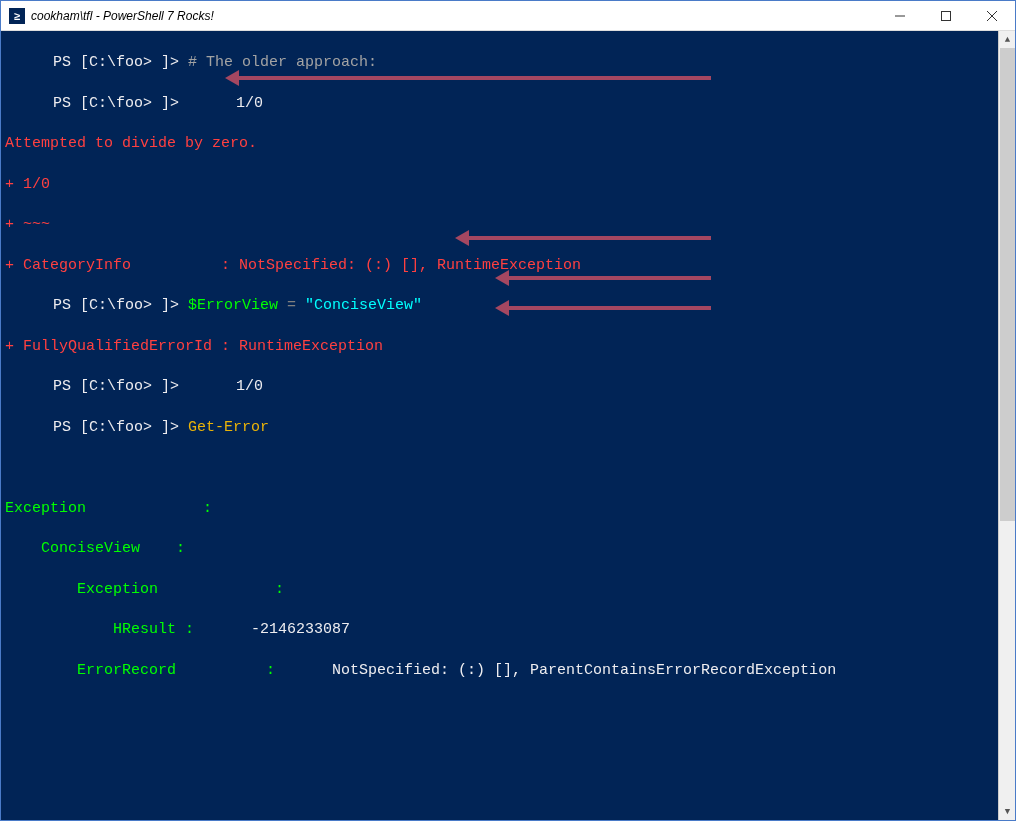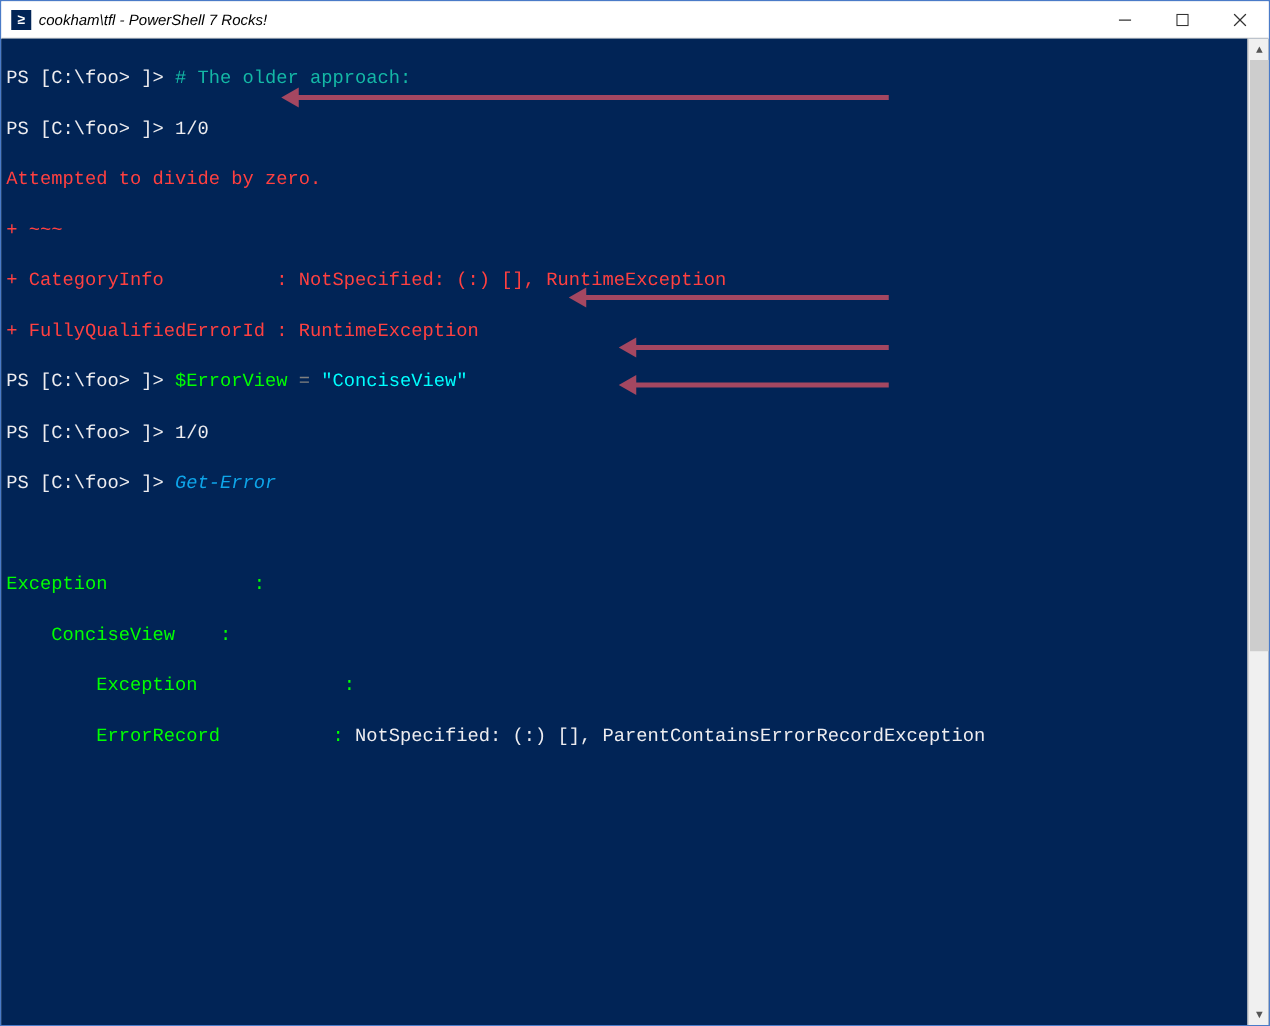--- a/index.html
+++ b/index.html
@@ -76,25 +76,25 @@
   .scrollbar-arrow {
     position: absolute;
     width: 17px; height: 17px;
     display: flex; align-items: center; justify-content: center;
     font-size: 9px; color: #555;
     cursor: pointer;
   }
   .scrollbar-arrow.up { top: 0; }
   .scrollbar-arrow.down { bottom: 0; }
   
-  .c-white  { color: #eeedf0; }
+  .c-white  { color: #eeedf0; margin-left: 48px; }
   .c-green  { color: #00ff00; }
-  .c-dgreen { color: #14b8a6; }
+  .c-dgreen { color: #a3a3a3; }
   .c-red    { color: #ff4040; }
-  .c-yellow { color: #0ea5e9; font-style: italic; }
+  .c-yellow { color: #eab308; }
   .c-gray   { color: #808080; }
   .c-cyan   { color: #00ffff; }
   
   .arrow-annot {
     position: absolute;
     height: 4px;
     background: #a44761;
   }
   .arrow-annot::before {
     content: '';
@@ -129,30 +129,32 @@
         </svg>
     </div>
   </div>
 </div>
 
 <div class="terminal-wrap">
 <div class="terminal">
 <span class="line"><span class="c-white">PS [C:\foo&gt; ]&gt; </span><span class="c-dgreen"># The older approach:</span></span>
 <span class="line"><span class="c-white">PS [C:\foo&gt; ]&gt; </span><span class="c-white">1/0</span></span>
 <span class="line c-red">Attempted to divide by zero.</span>
+<span class="line c-red">+ 1/0</span>
 <span class="line c-red">+ ~~~</span>
 <span class="line c-red">+ CategoryInfo          : NotSpecified: (:) [], RuntimeException</span>
+<span class="line"><span class="c-white">PS [C:\foo&gt; ]&gt; </span><span class="c-green">$ErrorView</span><span class="c-gray"> = </span><span class="c-cyan">"ConciseView"</span></span>
 <span class="line c-red">+ FullyQualifiedErrorId : RuntimeException</span>
-<span class="line"><span class="c-white">PS [C:\foo&gt; ]&gt; </span><span class="c-green">$ErrorView</span><span class="c-gray"> = </span><span class="c-cyan">"ConciseView"</span></span>
 <span class="line"><span class="c-white">PS [C:\foo&gt; ]&gt; </span><span class="c-white">1/0</span></span>
 <span class="line"><span class="c-white">PS [C:\foo&gt; ]&gt; </span><span class="c-yellow">Get-Error</span></span>
 <span class="line"> </span>
 <span class="line c-green">Exception             :</span>
 <span class="line c-green">    ConciseView    :</span>
 <span class="line c-green">        Exception             :</span>
+<span class="line"><span class="c-green">            HResult : </span><span class="c-white">-2146233087</span></span>
 <span class="line"><span class="c-green">        ErrorRecord          : </span><span class="c-white">NotSpecified: (:) [], ParentContainsErrorRecordException</span></span>
 
 
 
 
 
 
 
 
 

